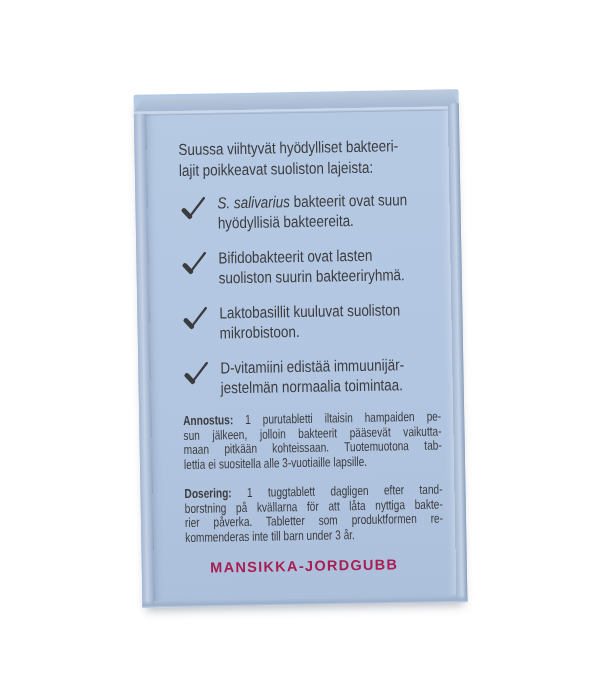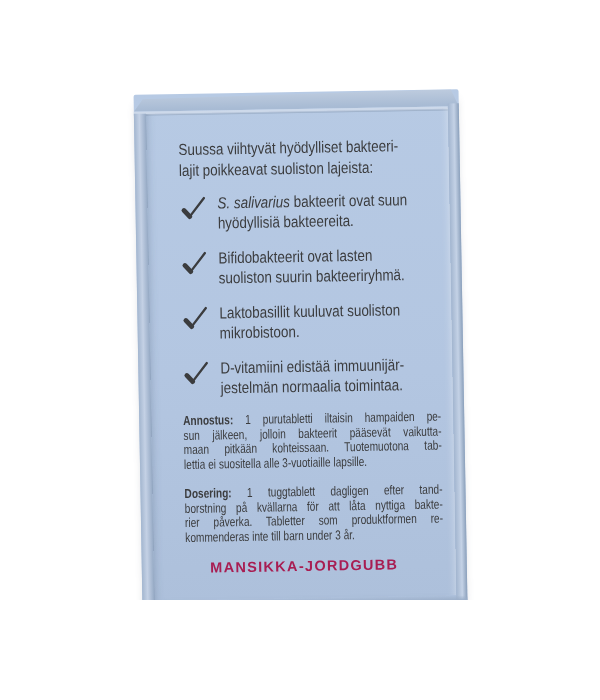--- a/index.html
+++ b/index.html
@@ -1,17 +1,17 @@
 <!DOCTYPE html>
 <html><head>
 <meta charset="utf-8">
 <style>
   html,body { margin:0; padding:0; background:#ffffff; }
   body { width:600px; height:700px; font-family:"Liberation Sans", sans-serif; }
-  .stage { position:relative; width:600px; height:600px; background:#ffffff; overflow:hidden; }
+  .stage { position:relative; width:600px; height:700px; background:#ffffff; overflow:hidden; }
 
   .box {
     position:absolute; left:138px; top:92px; width:325px; height:513px;
     transform:rotate(-1deg); transform-origin:50% 50%;
     background:linear-gradient(180deg,#b7cae4 0%,#b3c6e1 55%,#adc0db 100%);
     border-radius:2px;
     box-shadow:0 7px 10px -4px rgba(90,100,118,.45);
   }
   .flap {
     position:absolute; top:0; left:0; right:0; height:17px;

